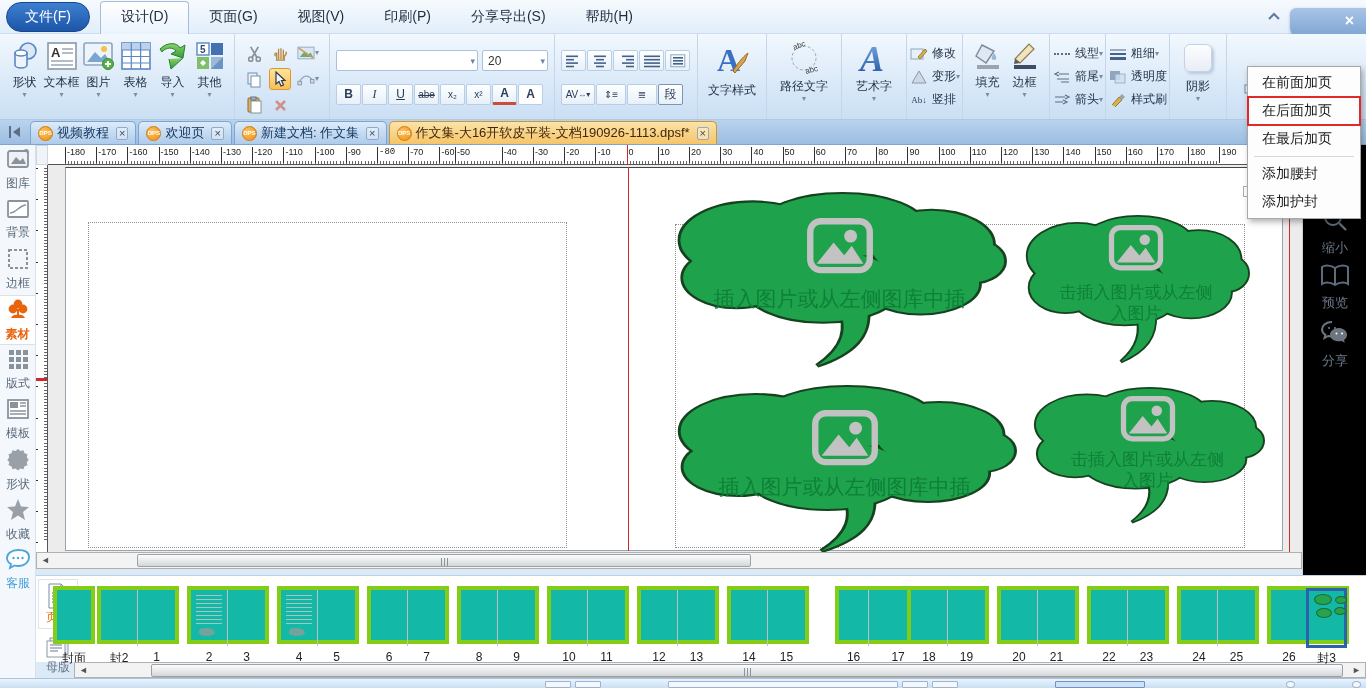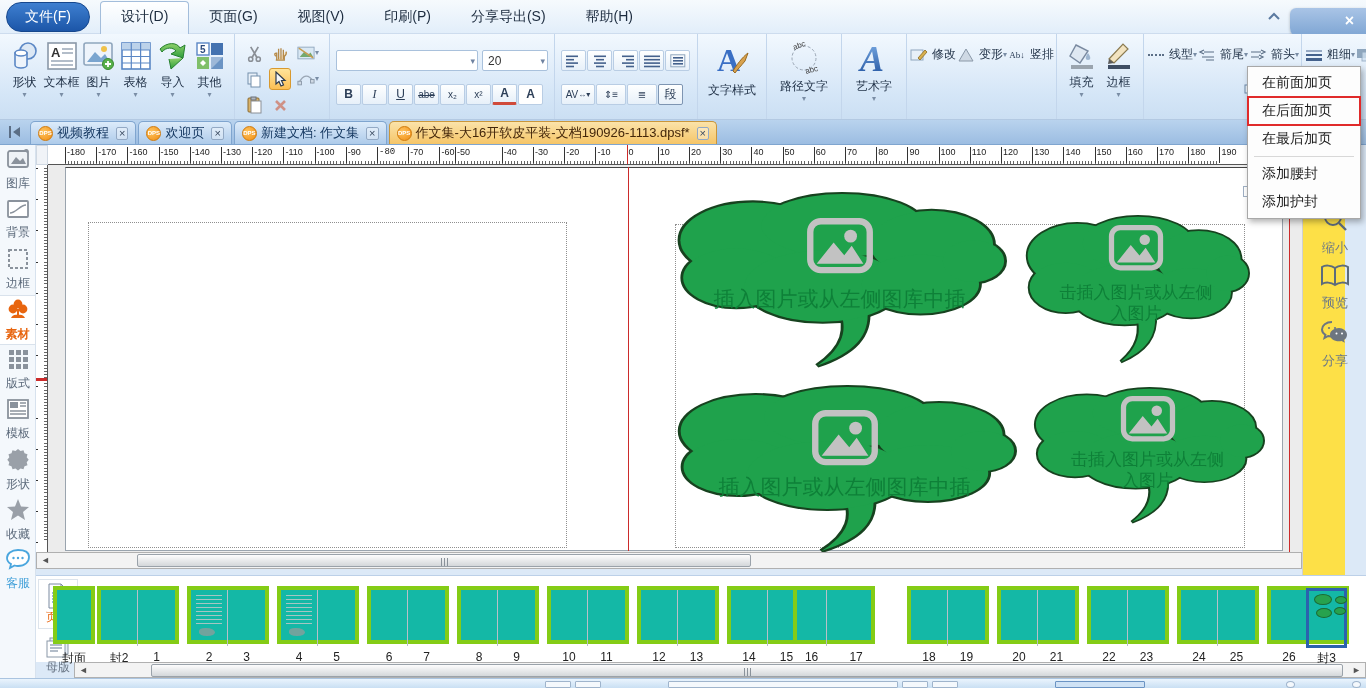--- a/index.html
+++ b/index.html
@@ -31,21 +31,21 @@
 .drop { font-size:8px; color:#7a8da5; line-height:8px; }
 .smallgrid { display:grid; grid-template-columns:26px 26px 30px; grid-auto-rows:26px; align-items:center; justify-items:center; padding-top:2px;}
 .sbtn { width:22px; height:22px; display:flex; align-items:center; justify-content:center; border-radius:3px; }
 .sbtn.sel { background:linear-gradient(#ffe49a,#fbbf55); border:1px solid #d8992f; }
 .combo { background:#fff; border:1px solid #a9c1dc; border-radius:2px; height:21px; position:relative;
   font-size:12px; color:#333; padding:3px 14px 0 5px; }
 .combo .ca { position:absolute; right:2px; top:5px; font-size:9px; color:#6e82a0; }
 .fbtn { min-width:25px; height:21px; border:1px solid #b9cde4; background:linear-gradient(#feffff,#e7f0f9);
   border-radius:2px; font-size:12px; color:#2c3e57; display:flex; align-items:center; justify-content:center; margin-right:1px; }
 .rowline { display:flex; align-items:center; }
-.vlabelcol { display:flex; flex-direction:row; justify-content:space-around; padding:8px 2px;font-family:Liberation Serif, serif; }
+.vlabelcol { display:flex; flex-direction:column; justify-content:space-around; padding:8px 2px;font-family:Liberation Serif, serif; }
 .mini { display:flex; align-items:center; font-size:12px; color:#1e2f45; height:25px; white-space:nowrap; }
 .mini .mic { width:20px; height:16px; margin-right:3px; display:flex; align-items:center; justify-content:center; }
 .shadowbox { width:28px; height:28px; background:linear-gradient(#fcfdfe,#e8eef6); border:1px solid #c3d2e4;
   border-radius:6px; box-shadow:2px 2px 3px #b9c8da; }
 
 
 #layer-col { position:absolute; right:60px; top:40px; width:64px; font-size:12px; color:#1e2f45; }
 #addpage-btn { position:absolute; right:10px; top:38px; width:48px; height:68px;
   background:linear-gradient(#ffffff,#e9f1fa); border:1px solid #c6d6ea; border-radius:6px;
   display:flex; align-items:center; justify-content:center; }
@@ -105,21 +105,21 @@
 .cell { width:40px; height:56px; border-right:1px solid #b8c0c8; position:relative; }
 .cell:last-child { border-right:none; }
 .cell .plabel { position:absolute; left:0; top:60px; width:100%; text-align:center; font-size:12px; color:#222; }
 .cell.sel { outline:3px solid #2b62ae; outline-offset:-1px; z-index:2; }
 .sketch { position:absolute; left:5px; top:5px; right:5px; height:30px;
   background:repeating-linear-gradient(#c9c9c9 0 1px,transparent 1px 4px); opacity:.8; }
 .sketch2 { position:absolute; left:8px; top:38px; width:16px; height:8px; background:#9a9a9a; border-radius:40% 60% 50% 50%; opacity:.7;}
 .mcloud { position:absolute; background:#27a24e; border:1px solid #1b6b34; border-radius:50%; }
 
 
-#rightpanel { position:absolute; left:1302px; top:145px; width:43px; height:435px; background:#fde047; border-left:1px solid #d0d0d0; }
+#rightpanel { position:absolute; left:1302px; top:145px; width:64px; height:435px; background:#000000; border-left:1px solid #d0d0d0; }
 .rtool { width:64px; height:57px; display:flex; flex-direction:column; align-items:center; justify-content:center; }
 .rtool .lbl { font-size:13px; color:#6b7888; margin-top:2px; }
 #popup { position:absolute; left:1247px; top:66px; width:114px; background:#fdfdfd; border:1px solid #a8a8a8;
   box-shadow:2px 3px 6px rgba(0,0,0,.3); padding:2px 0; z-index:10; }
 .pitem { font-size:14px; color:#1c1c1c; padding:5px 0 5px 14px; white-space:nowrap; }
 .pitem.hl { outline:2px solid #e02a2a; outline-offset:-1px; }
 .psep { height:1px; background:#d8d8d8; margin:3px 6px; }
 
 
 #thumbscroll { position:absolute; left:74px; top:662px; width:1292px; height:16px; }
@@ -974,21 +974,21 @@
           </div>
         </div>
         <div class="spread" style="left: 691px; width: 82px;">
           <div class="cell">
             <div class="plabel">14</div>
           </div>
           <div class="cell">
             <div class="plabel">15</div>
           </div>
         </div>
-        <div class="spread" style="left: 757px; width: 82px; gap: 14px;">
+        <div class="spread" style="left: 799px; width: 82px; gap: 14px;">
           <div class="cell">
             <div class="plabel">16</div>
           </div>
           <div class="cell">
             <div class="plabel">17</div>
           </div>
         </div>
         <div class="spread" style="left: 871px; width: 82px;">
           <div class="cell">
             <div class="plabel">18</div>

